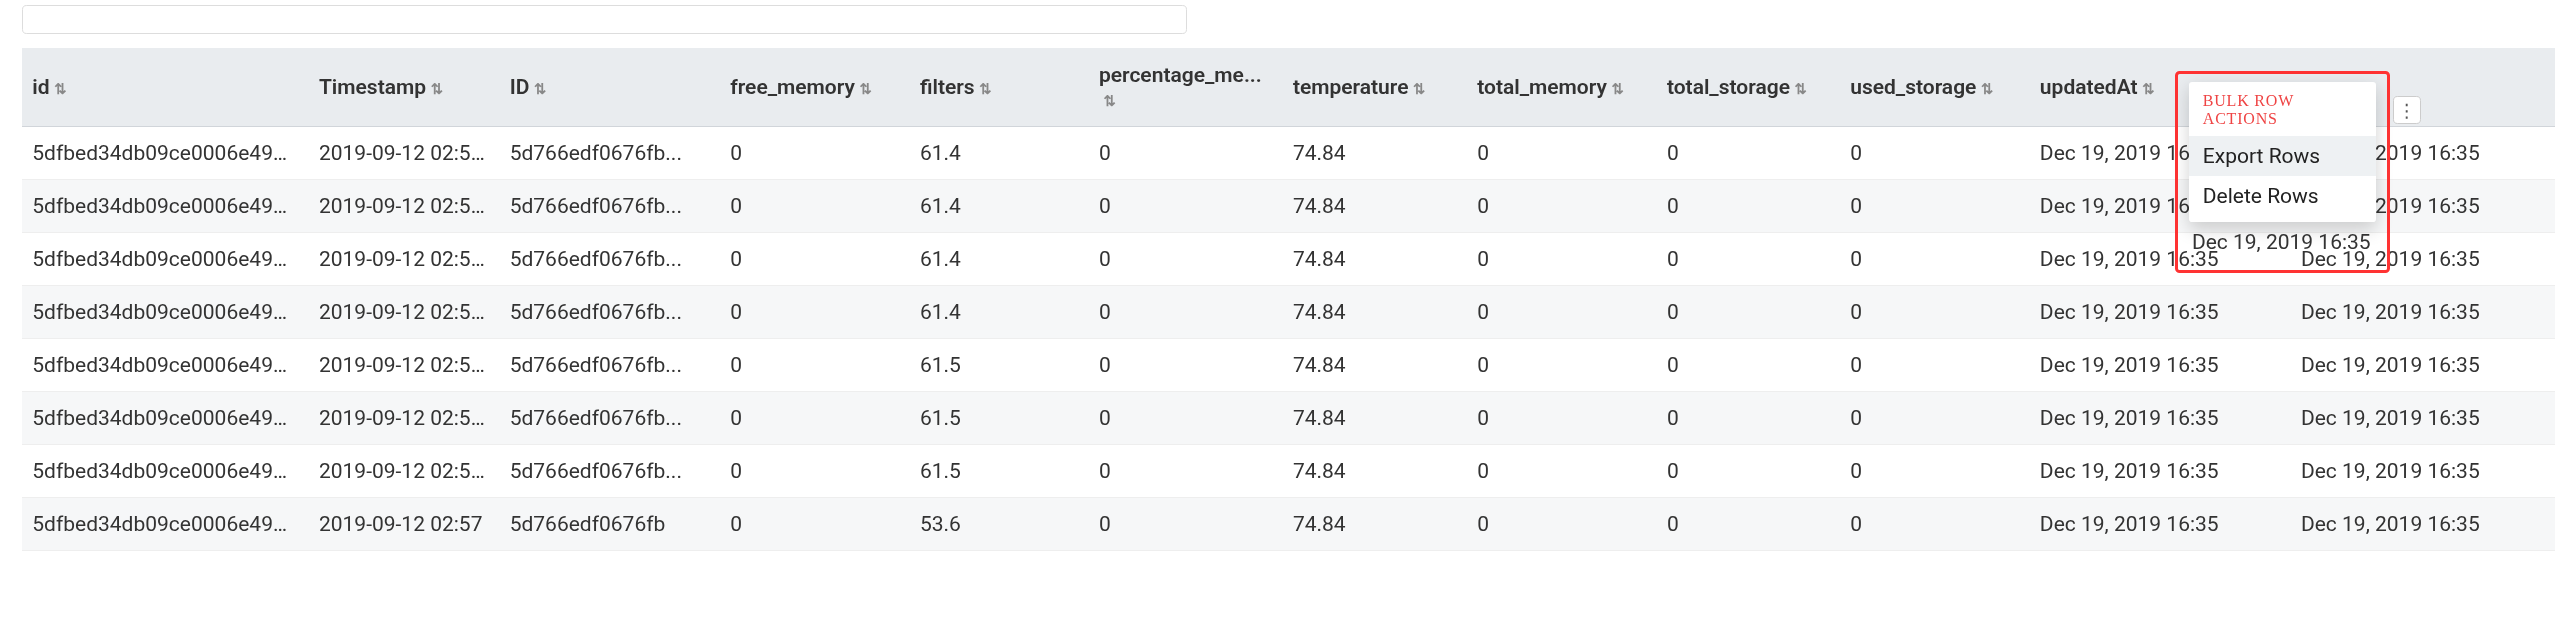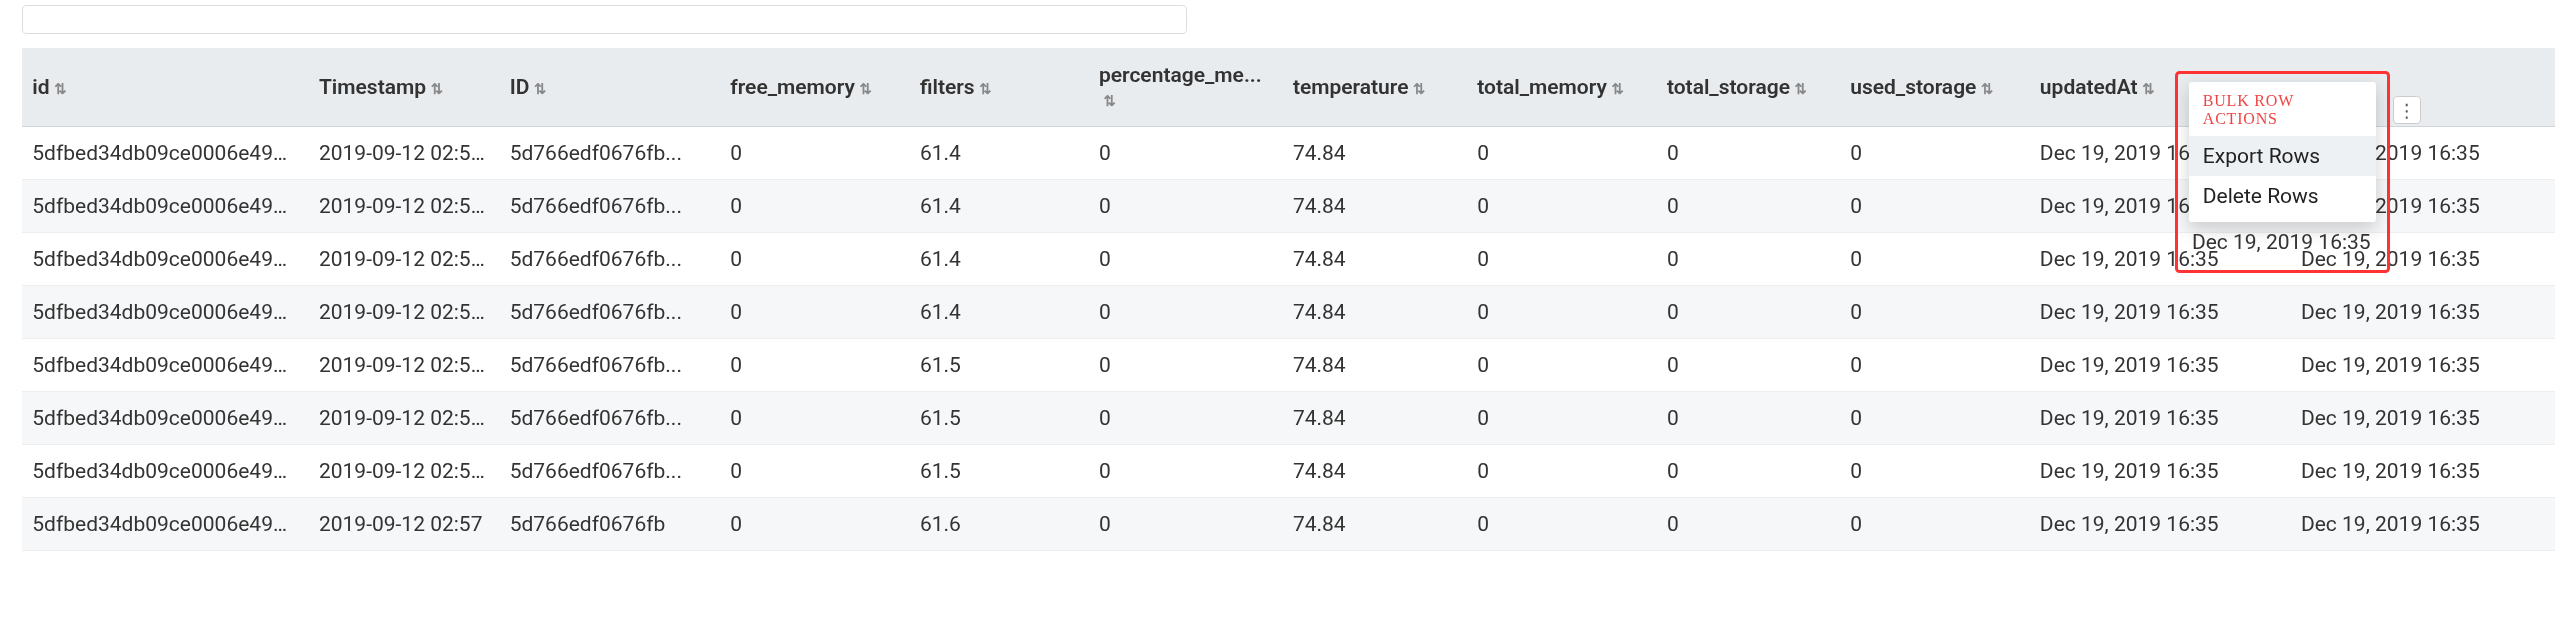--- a/index.html
+++ b/index.html
@@ -260,21 +260,21 @@
           <td>0</td>
           <td>0</td>
           <td>Dec 19, 2019 16:35</td>
           <td>Dec 19, 2019 16:35</td>
         </tr>
         <tr>
           <td class="link">5dfbed34db09ce0006e49715</td>
           <td>2019-09-12 02:57</td>
           <td>5d766edf0676fb</td>
           <td>0</td>
-          <td>61.6</td>
+          <td>53.6</td>
           <td>0</td>
           <td>74.84</td>
           <td>0</td>
           <td>0</td>
           <td>0</td>
           <td>Dec 19, 2019 16:35</td>
           <td>Dec 19, 2019 16:35</td>
         </tr>
       </tbody>
   </table>

